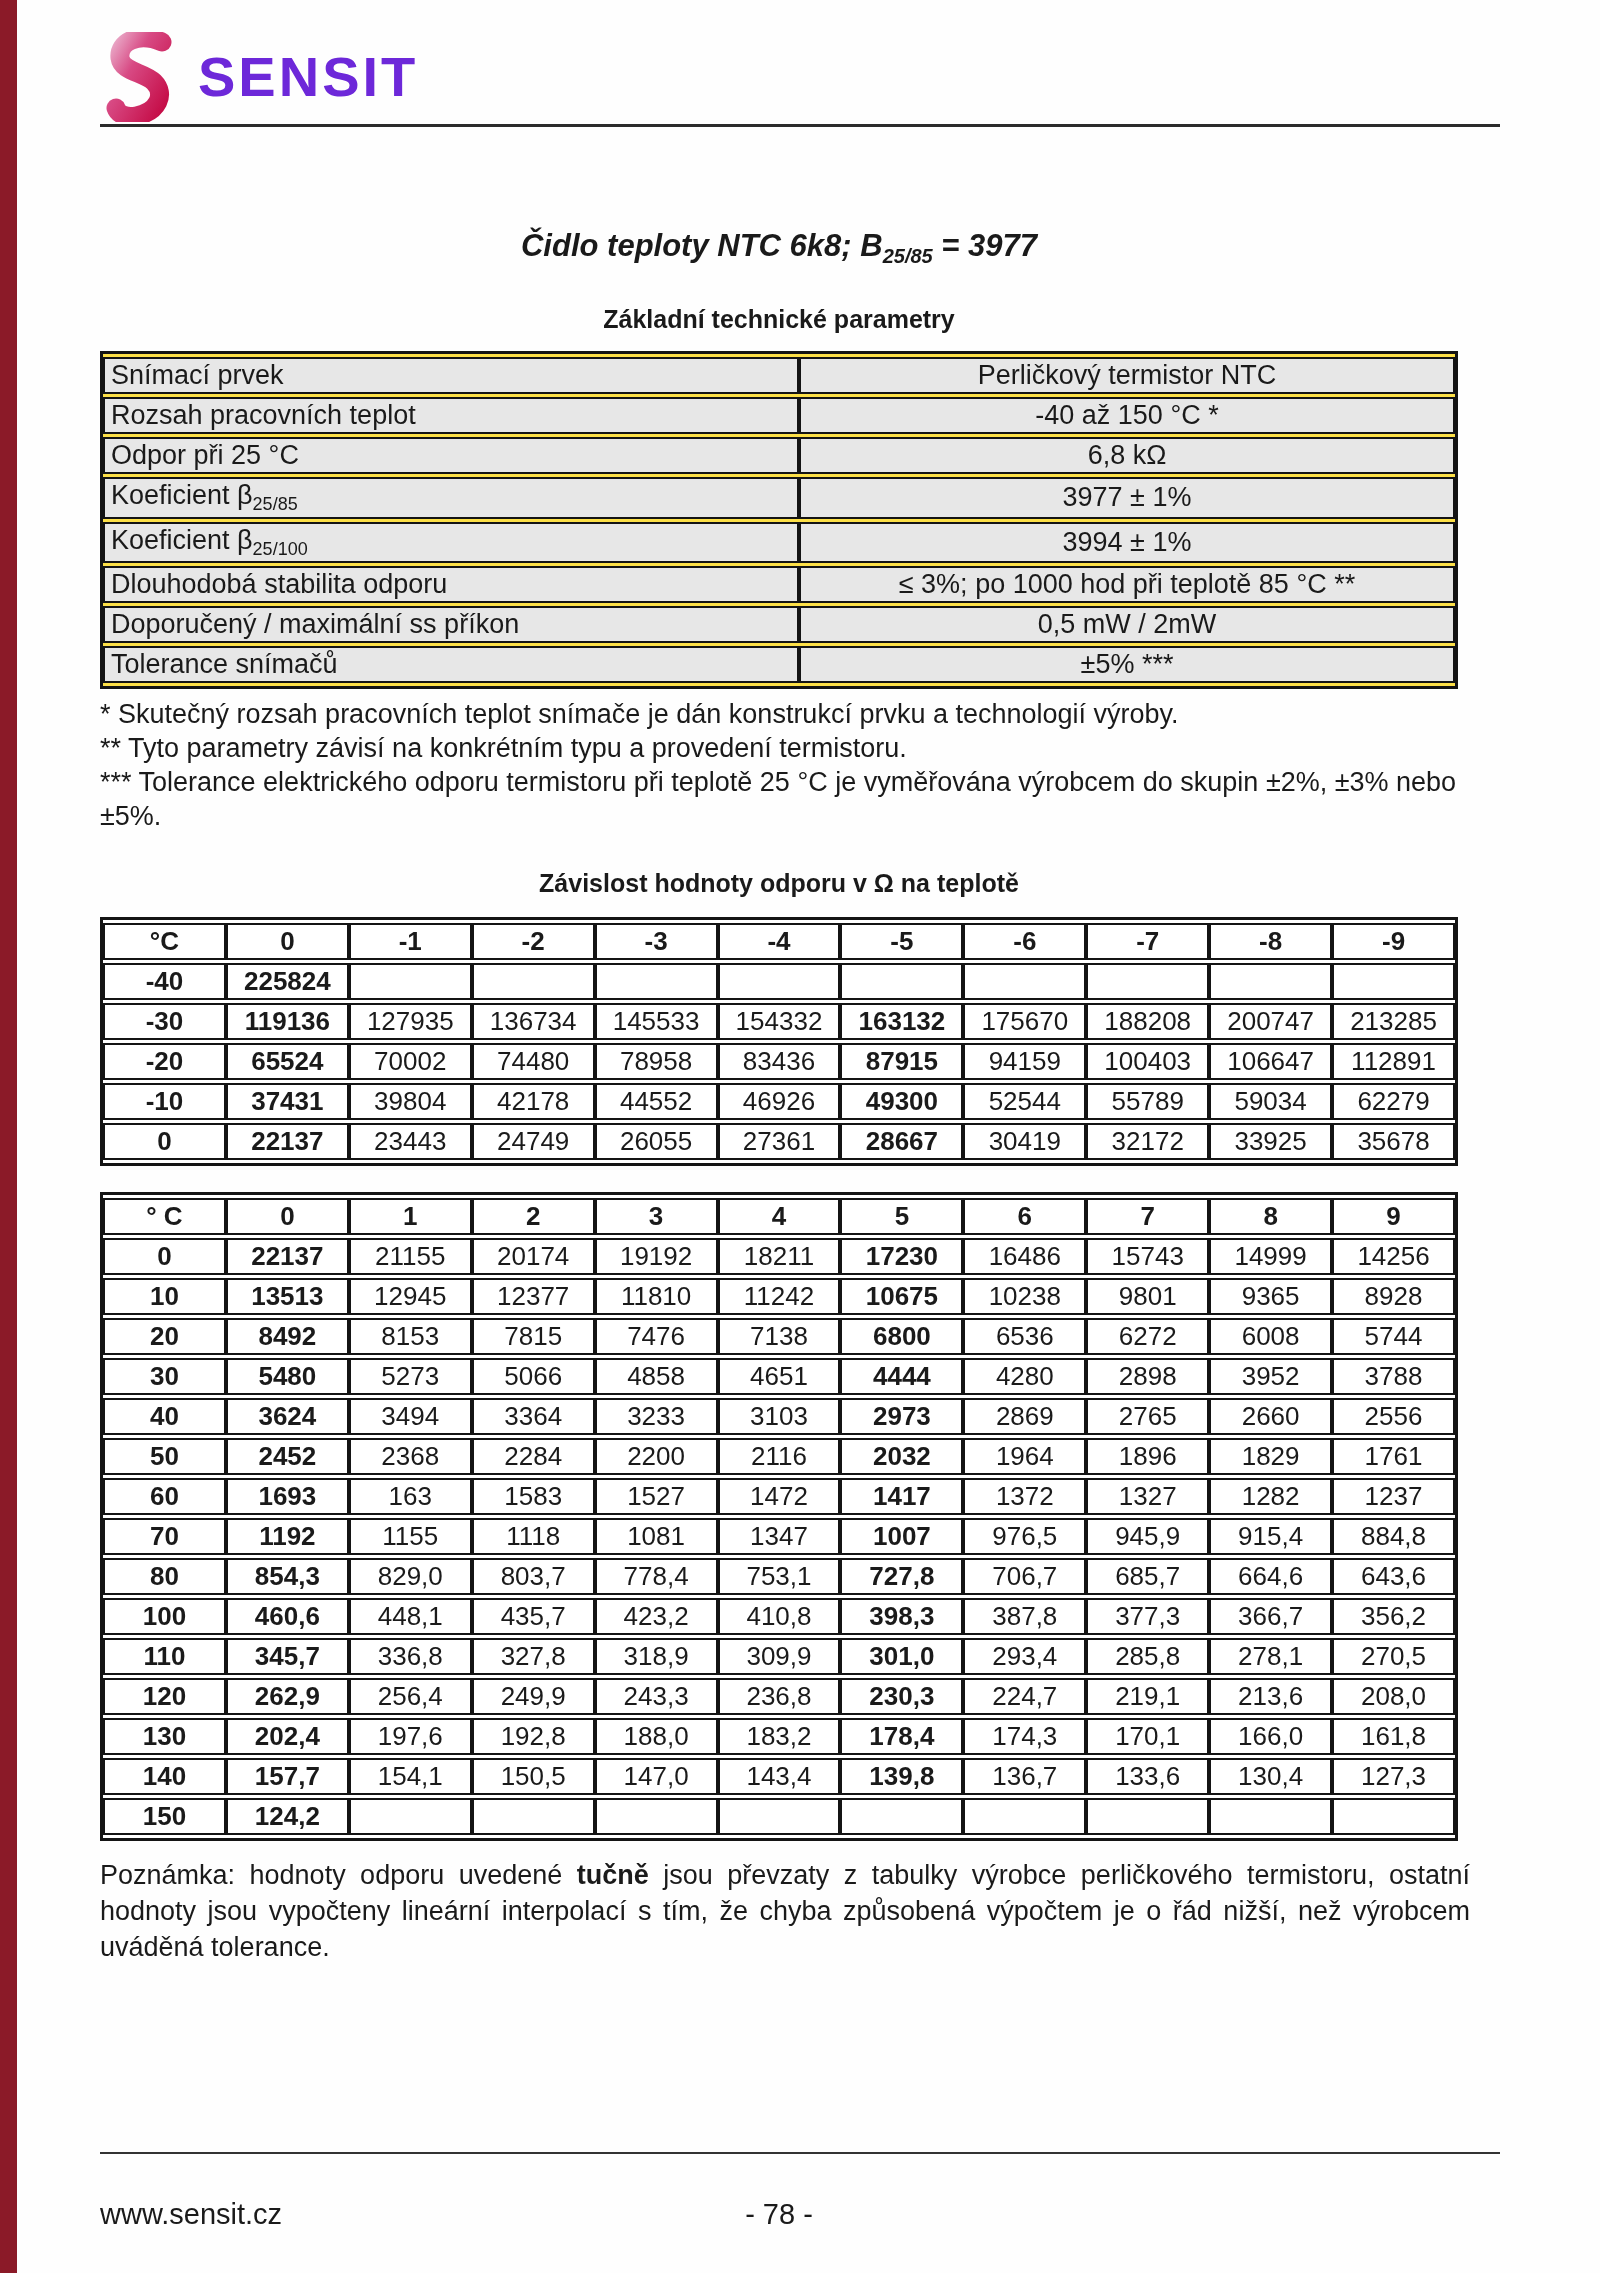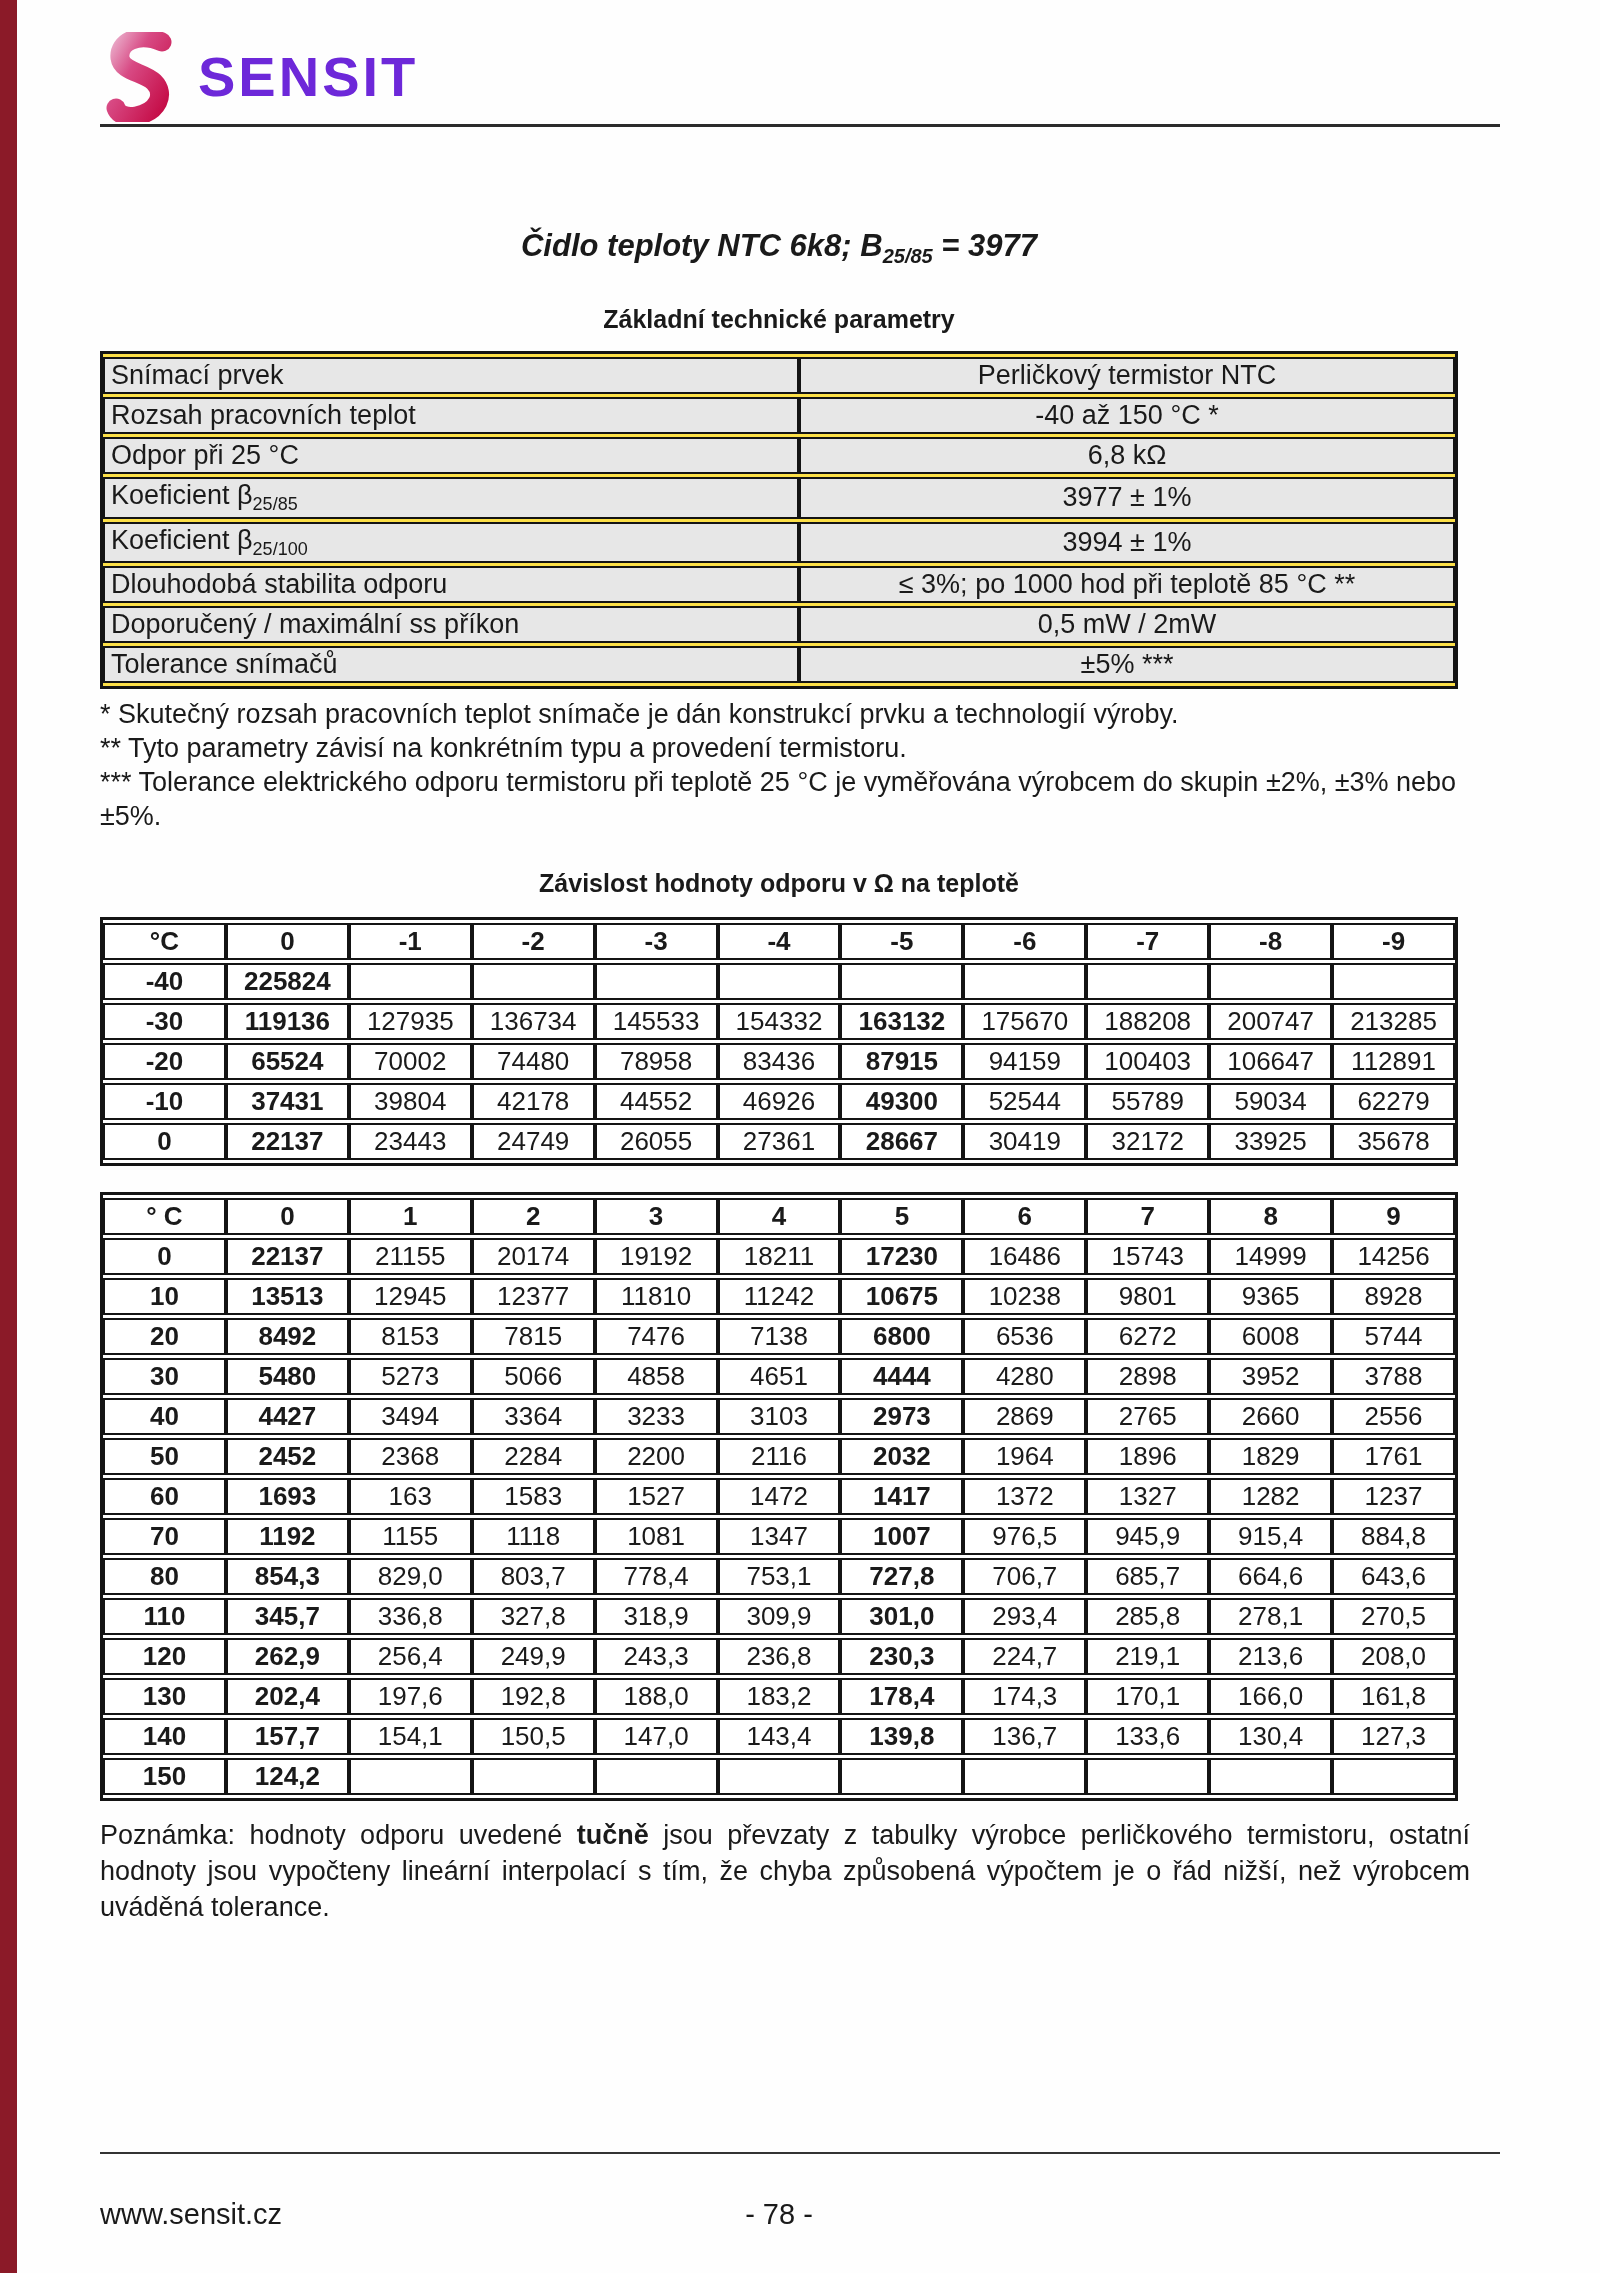--- a/index.html
+++ b/index.html
@@ -308,21 +308,21 @@
             <td>4858</td>
             <td>4651</td>
             <td class="b">4444</td>
             <td>4280</td>
             <td>2898</td>
             <td>3952</td>
             <td>3788</td>
           </tr>
           <tr>
             <td class="b">40</td>
-            <td class="b">4427</td>
+            <td class="b">3624</td>
             <td>3494</td>
             <td>3364</td>
             <td>3233</td>
             <td>3103</td>
             <td class="b">2973</td>
             <td>2869</td>
             <td>2765</td>
             <td>2660</td>
             <td>2556</td>
           </tr>
@@ -372,20 +372,33 @@
             <td>803,7</td>
             <td>778,4</td>
             <td>753,1</td>
             <td class="b">727,8</td>
             <td>706,7</td>
             <td>685,7</td>
             <td>664,6</td>
             <td>643,6</td>
           </tr>
           <tr>
+            <td class="b">100</td>
+            <td class="b">460,6</td>
+            <td>448,1</td>
+            <td>435,7</td>
+            <td>423,2</td>
+            <td>410,8</td>
+            <td class="b">398,3</td>
+            <td>387,8</td>
+            <td>377,3</td>
+            <td>366,7</td>
+            <td>356,2</td>
+          </tr>
+          <tr>
             <td class="b">110</td>
             <td class="b">345,7</td>
             <td>336,8</td>
             <td>327,8</td>
             <td>318,9</td>
             <td>309,9</td>
             <td class="b">301,0</td>
             <td>293,4</td>
             <td>285,8</td>
             <td>278,1</td>

